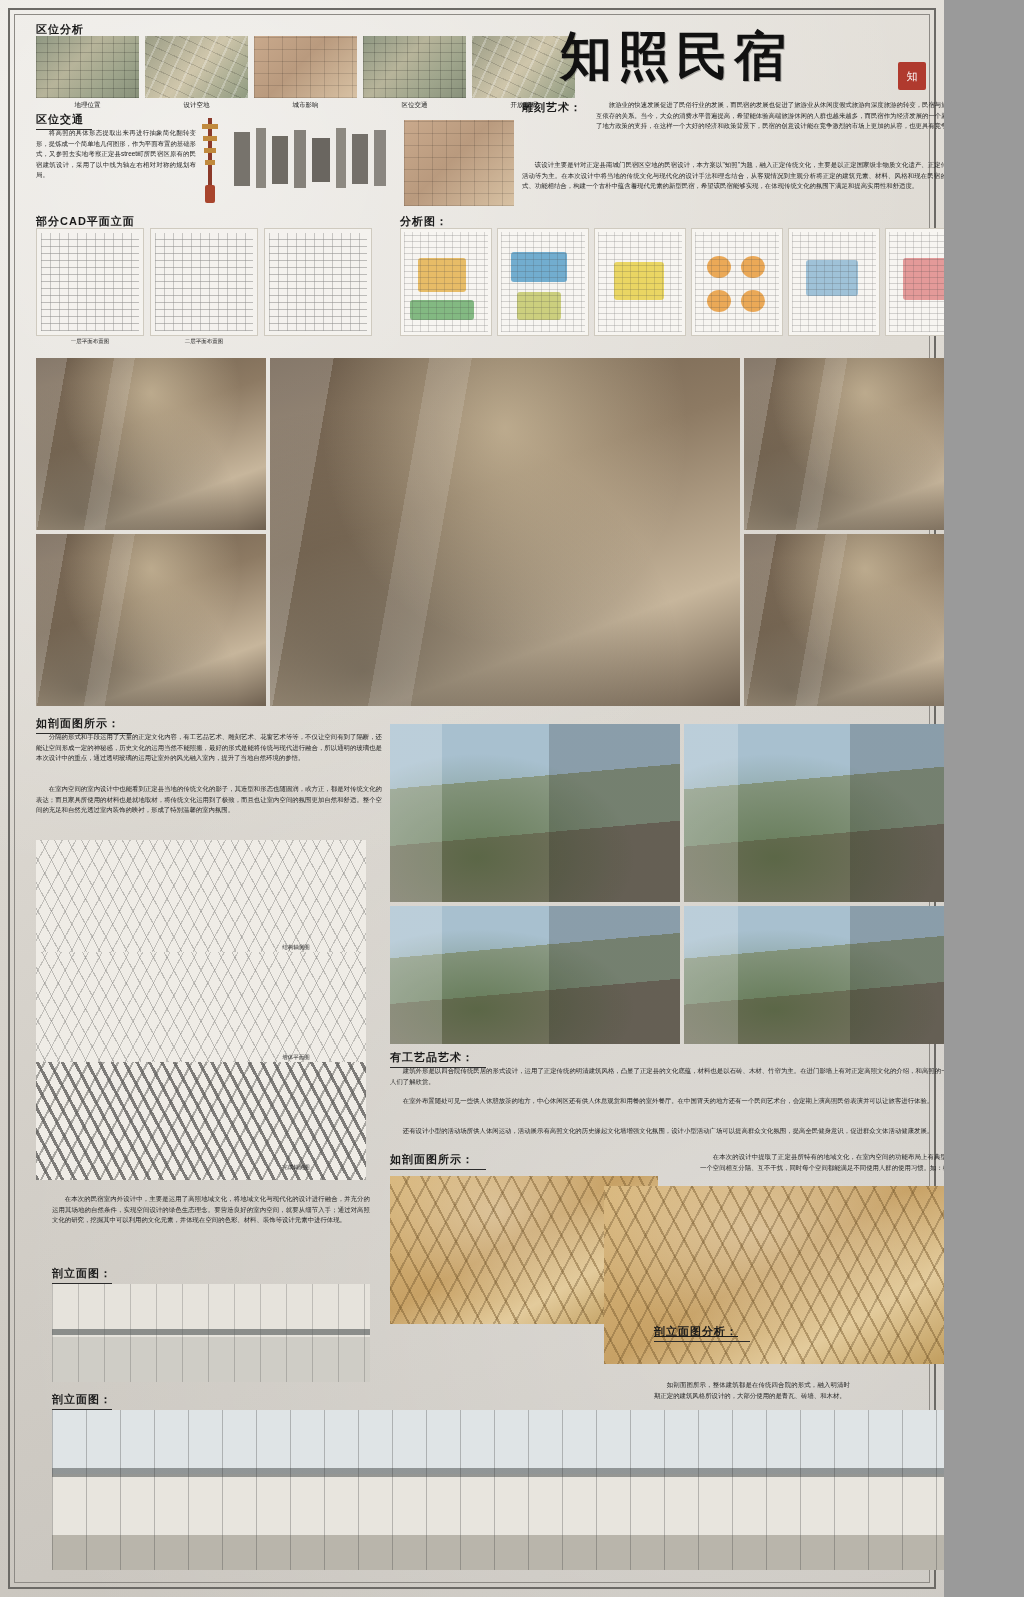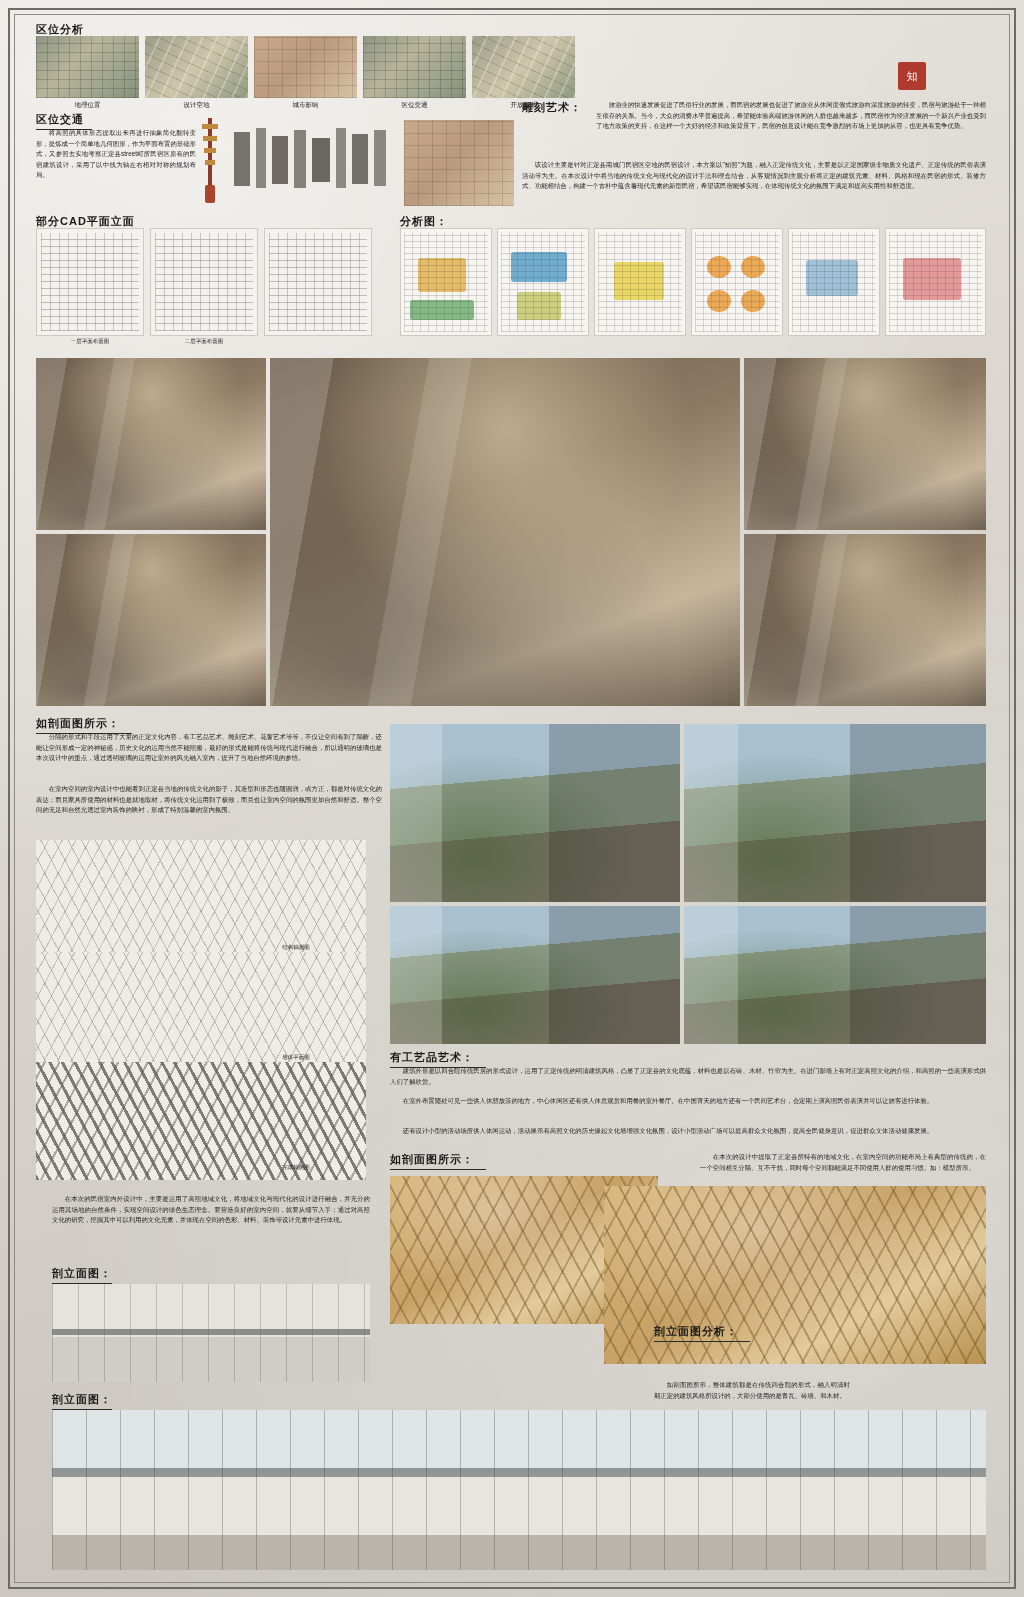--- a/index.html
+++ b/index.html
@@ -1,18 +1,18 @@
 <!DOCTYPE html>
 <html><head>
 <meta charset="utf-8">
 <style>
   html,body{margin:0;padding:0;background:#9a9a9a;}
   body{font-family:"Liberation Sans","DejaVu Sans",sans-serif;}
   .poster{
-    position:relative;width:1024px;height:1597px;
+    position:relative;width:944px;height:1597px;
     background:linear-gradient(160deg,#e9e6e0 0%,#ddd9d2 35%,#cfcbc4 70%,#c5c1ba 100%);
     overflow:hidden;
   }
   .poster:before{
     content:"";position:absolute;inset:0;
     background:
       radial-gradient(circle at 20% 10%, rgba(255,255,255,.45), rgba(255,255,255,0) 45%),
       radial-gradient(circle at 80% 80%, rgba(255,255,255,.3), rgba(255,255,255,0) 50%);
     pointer-events:none;
   }
@@ -196,20 +196,21 @@
     <div class="tower-col" style="left:40px;top:10px;width:16px;height:48px;background:#6f6b64;"></div>
     <div class="tower-col" style="left:62px;top:4px;width:12px;height:58px;background:#85817a;"></div>
     <div class="tower-col" style="left:80px;top:12px;width:18px;height:44px;background:#6a6660;"></div>
     <div class="tower-col" style="left:104px;top:2px;width:10px;height:60px;background:#8d8981;"></div>
     <div class="tower-col" style="left:120px;top:8px;width:16px;height:50px;background:#74706a;"></div>
     <div class="tower-col" style="left:142px;top:4px;width:12px;height:56px;background:#8a8680;"></div>
   </div>
 
   <div class="ph mapc" style="left:404px;top:120px;width:110px;height:86px;"></div>
 
+  <div class="brand" style="left:560px;top:22px;">知照民宿</div>
   <div class="seal" style="left:898px;top:62px;">知</div>
 
   <div class="sec-title" style="left:522px;top:100px;width:70px;">雕刻艺术：</div>
   <div class="body-text" style="left:596px;top:100px;width:390px;">旅游业的快速发展促进了民俗行业的发展，而民宿的发展也促进了旅游业从休闲度假式旅游向深度旅游的转变，民宿与旅游处于一种相互依存的关系。当今，大众的消费水平普遍提高，希望能体验高端旅游休闲的人群也越来越多，而民宿作为经济发展的一个新兴产业也受到了地方政策的支持，在这样一个大好的经济和政策背景下，民宿的创意设计能在竞争激烈的市场上更加的从容，也更具有竞争优势。</div>
   <div class="body-text" style="left:522px;top:160px;width:464px;">该设计主要是针对正定县南城门民宿区空地的民宿设计，本方案以"知照"为题，融入正定传统文化，主要是以正定国家级非物质文化遗产、正定传统的民俗表演活动等为主。在本次设计中将当地的传统文化与现代化的设计手法和理念结合，从客观情况到主观分析将正定的建筑元素、材料、风格和现在民宿的形式、装修方式、功能相结合，构建一个古朴中蕴含着现代元素的新型民宿，希望该民宿能够实现，在体现传统文化的氛围下满足和提高实用性和舒适度。</div>
 
   <div class="sec-title underline" style="left:36px;top:214px;width:108px;">部分CAD平面立面图：</div>
   <div class="sec-title underline" style="left:400px;top:214px;width:52px;">分析图：</div>
 
   <div class="ph plan" style="left:36px;top:228px;width:108px;height:108px;"></div>
@@ -273,19 +274,19 @@
   <div class="body-text" style="left:700px;top:1152px;width:286px;">在本次的设计中提取了正定县所特有的地域文化，在室内空间的功能布局上有典型的传统的，在一个空间相互分隔、互不干扰，同时每个空间都能满足不同使用人群的使用习惯。如：模型所示。</div>
 
   <div class="ph model" style="left:390px;top:1176px;width:268px;height:148px;"></div>
   <div class="ph model" style="left:604px;top:1186px;width:382px;height:178px;"></div>
 
   <div class="body-text" style="left:52px;top:1194px;width:318px;">在本次的民宿室内外设计中，主要是运用了高照地域文化，将地域文化与现代化的设计进行融合，并充分的运用其场地的自然条件，实现空间设计的绿色生态理念。要营造良好的室内空间，就要从细节入手；通过对高照文化的研究，挖掘其中可以利用的文化元素，并体现在空间的色彩、材料、装饰等设计元素中进行体现。</div>
 
   <div class="sec-title underline" style="left:52px;top:1266px;width:60px;">剖立面图：</div>
   <div class="ph elev" style="left:52px;top:1284px;width:318px;height:98px;"></div>
 
-  <div class="sec-title underline" style="left:654px;top:1324px;width:96px;">剖立面图分析：</div>
+  <div class="sec-title underline" style="left:654px;top:1324px;width:96px;text-decoration:underline;">剖立面图分析：</div>
   <div class="body-text" style="left:654px;top:1380px;width:196px;">如剖面图所示，整体建筑都是在传统四合院的形式，融入明清时期正定的建筑风格所设计的，大部分使用的是青瓦、砖墙、和木材。</div>
 
   <div class="sec-title underline" style="left:52px;top:1392px;width:60px;">剖立面图：</div>
   <div class="ph section" style="left:52px;top:1410px;width:934px;height:160px;"></div>
 
 </div>
 
 </body></html>

